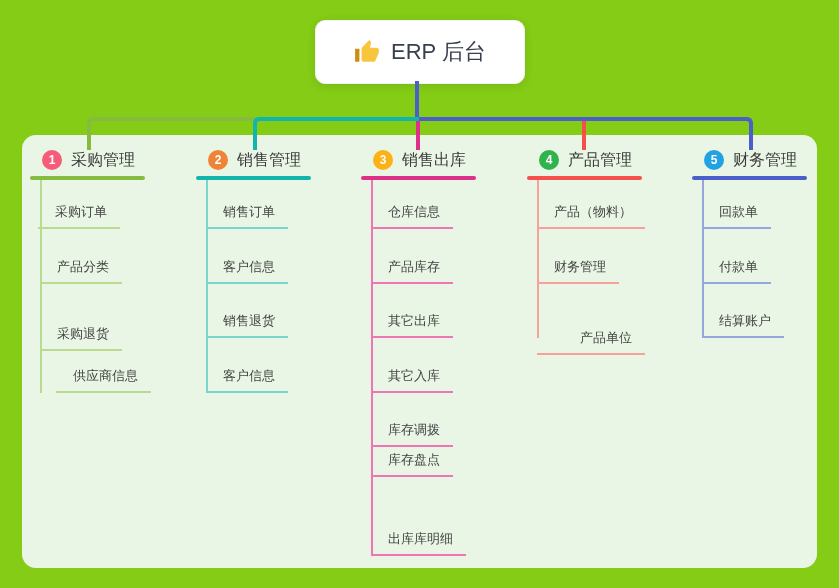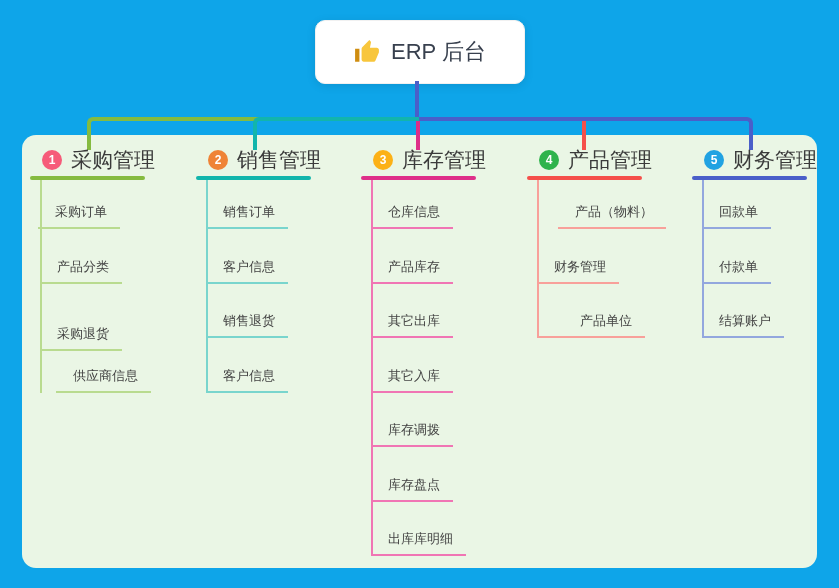--- a/index.html
+++ b/index.html
@@ -1,19 +1,19 @@
 <!DOCTYPE html>
 <html><head>
 <meta charset="utf-8">
 <style>
   html,body{margin:0;padding:0;background:#ffffff;}
   .stage{
     position:relative;width:839px;height:588px;overflow:hidden;
     font-family:"Liberation Sans","DejaVu Sans",sans-serif;
-    background:#0ea5e9;
+    background:#84cc16;
   }
   .panel{
     position:absolute;left:22px;top:135px;width:795px;height:433px;
     border-radius:14px;
   }
   .root-card{
     position:absolute;left:315px;top:20px;width:208px;height:62px;
     background:#ffffff;border:1px solid #f1f1f1;border-radius:10px;
     box-shadow:0 2px 10px rgba(0,0,0,.10);
     display:flex;align-items:center;justify-content:center;gap:11px;
@@ -25,21 +25,21 @@
   .vline{position:absolute;width:4px;}
   .branch-label{
     position:absolute;height:22px;display:flex;align-items:center;gap:9px;
     cursor:pointer;
   }
   .badge{
     width:20px;height:20px;border-radius:50%;color:#fff;
     font-size:12px;font-weight:bold;display:flex;align-items:center;
     justify-content:center;line-height:1;
   }
-  .branch-label .lbl{font-size:21px;color:#3b3b3b;font-weight:500;white-space:nowrap;}
+  .branch-label .lbl{font-size:16px;color:#3b3b3b;font-weight:500;white-space:nowrap;}
   .thick-underline{position:absolute;height:4px;border-radius:2px;}
   .subline{position:absolute;width:2px;}
   .sub{
     position:absolute;font-size:13px;line-height:20px;color:#434343;
     padding:0 13px 5px 17px;border-bottom:2px solid;white-space:nowrap;
     cursor:pointer;
   }
 </style>
 </head>
 <body>
@@ -77,41 +77,41 @@
       </div>
       <div class="thick-underline" style="left: 196px; top: 176px; width: 115px; background: rgb(18, 181, 172);"></div>
       <div class="subline" style="left: 206px; top: 180px; height: 213px; background: rgb(121, 213, 205);"></div>
       <div class="sub" style="left: 206px; top: 202px; border-bottom-color: rgb(121, 213, 205);">销售订单</div>
       <div class="sub" style="left: 206px; top: 257px; border-bottom-color: rgb(121, 213, 205);">客户信息</div>
       <div class="sub" style="left: 206px; top: 311px; border-bottom-color: rgb(121, 213, 205); text-align: center;">销售退货</div>
       <div class="sub" style="left: 206px; top: 366px; border-bottom-color: rgb(121, 213, 205);">客户信息</div>
       <div class="vline" style="left: 416px; top: 121px; height: 29px; background: rgb(222, 47, 137);"></div>
       <div class="branch-label" style="left: 373px; top: 149px;">
         <div class="badge" style="background: rgb(252, 177, 22);">3</div>
-        <div class="lbl">库存管理</div>
+        <div class="lbl">销售出库</div>
       </div>
       <div class="thick-underline" style="left: 361px; top: 176px; width: 115px; background: rgb(222, 47, 137);"></div>
       <div class="subline" style="left: 371px; top: 180px; height: 376px; background: rgb(240, 117, 180);"></div>
       <div class="sub" style="left: 371px; top: 202px; border-bottom-color: rgb(240, 117, 180); font-family: Liberation Serif, serif;">仓库信息</div>
       <div class="sub" style="left: 371px; top: 257px; border-bottom-color: rgb(240, 117, 180);">产品库存</div>
       <div class="sub" style="left: 371px; top: 311px; border-bottom-color: rgb(240, 117, 180);">其它出库</div>
       <div class="sub" style="left: 371px; top: 366px; border-bottom-color: rgb(240, 117, 180);">其它入库</div>
       <div class="sub" style="left: 371px; top: 420px; border-bottom-color: rgb(240, 117, 180);">库存调拨</div>
-      <div class="sub" style="left: 371px; top: 475px; border-bottom-color: rgb(240, 117, 180);">库存盘点</div>
+      <div class="sub" style="left: 371px; top: 450px; border-bottom-color: rgb(240, 117, 180);">库存盘点</div>
       <div class="sub" style="left: 371px; top: 529px; border-bottom-color: rgb(240, 117, 180);">出库库明细</div>
       <div class="vline" style="left: 582px; top: 121px; height: 29px; background: rgb(245, 80, 75);"></div>
       <div class="branch-label" style="left: 539px; top: 149px;">
         <div class="badge" style="background: rgb(47, 179, 76);">4</div>
         <div class="lbl">产品管理</div>
       </div>
       <div class="thick-underline" style="left: 527px; top: 176px; width: 115px; background: rgb(245, 80, 75);"></div>
       <div class="subline" style="left: 537px; top: 180px; height: 158px; background: rgb(248, 160, 154);"></div>
-      <div class="sub" style="left: 537px; top: 202px; border-bottom-color: rgb(248, 160, 154); margin-left: 21px;">产品（物料）</div>
+      <div class="sub" style="left: 537px; top: 202px; border-bottom-color: rgb(248, 160, 154);">产品（物料）</div>
       <div class="sub" style="left: 537px; top: 257px; border-bottom-color: rgb(248, 160, 154);">财务管理</div>
-      <div class="sub" style="left: 537px; top: 311px; border-bottom-color: rgb(248, 160, 154); padding-left: 43px;">产品单位</div>
+      <div class="sub" style="left: 537px; top: 328px; border-bottom-color: rgb(248, 160, 154); padding-left: 43px;">产品单位</div>
       <div class="elbow" style="left: 419px; top: 117px; width: 334px; height: 33px; border-right: 4px solid rgb(74, 95, 201); border-top: 4px solid rgb(74, 95, 201); border-top-right-radius: 6px;"></div>
       <div class="branch-label" style="left: 704px; top: 149px;">
         <div class="badge" style="background: rgb(33, 162, 226);">5</div>
         <div class="lbl">财务管理</div>
       </div>
       <div class="thick-underline" style="left: 692px; top: 176px; width: 115px; background: rgb(74, 95, 201);"></div>
       <div class="subline" style="left: 702px; top: 180px; height: 158px; background: rgb(147, 167, 222);"></div>
       <div class="sub" style="left: 702px; top: 202px; border-bottom-color: rgb(147, 167, 222);">回款单</div>
       <div class="sub" style="left: 702px; top: 257px; border-bottom-color: rgb(147, 167, 222);">付款单</div>
       <div class="sub" style="left: 702px; top: 311px; border-bottom-color: rgb(147, 167, 222);">结算账户</div>

